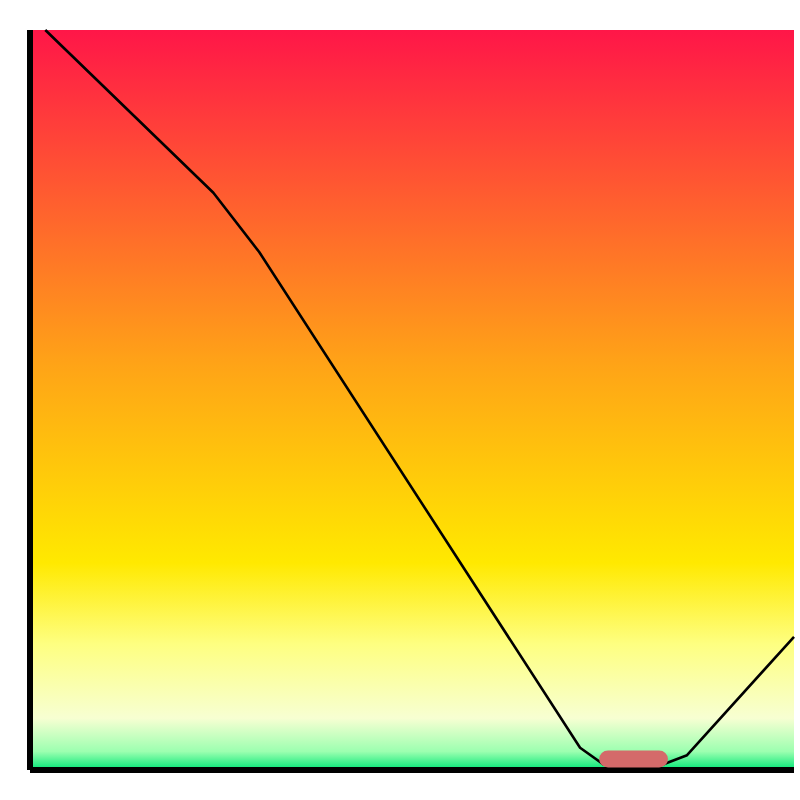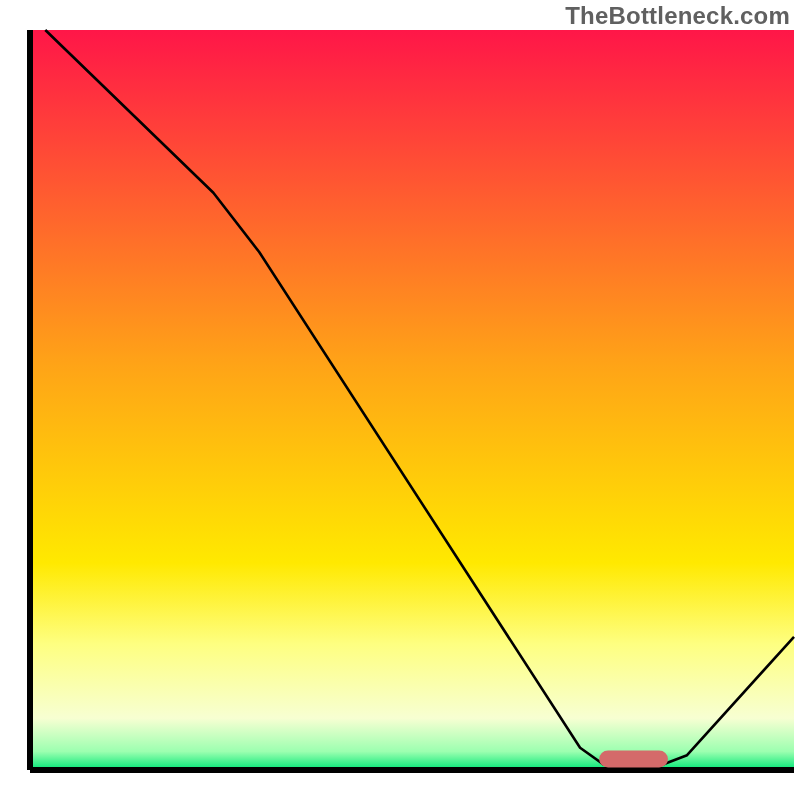--- a/index.html
+++ b/index.html
@@ -28,21 +28,20 @@
   svg.plot {
     position: absolute;
     top: 0;
     left: 0;
   }
 </style>
 </head>
 <body>
 
 <div class="chart-container">
-  <div class="watermark">TheBottleneck.com</div>
 
   <svg class="plot" width="800" height="800" viewBox="0 0 800 800">
     <defs>
       <linearGradient id="bg-grad" x1="0" y1="0" x2="0" y2="1">
           <stop offset="0%" stop-color="#ff1648"></stop>
           <stop offset="45%" stop-color="#ffa317"></stop>
           <stop offset="72%" stop-color="#ffe900"></stop>
           <stop offset="83%" stop-color="#feff81"></stop>
           <stop offset="93%" stop-color="#f7ffd2"></stop>
           <stop offset="97.5%" stop-color="#9cffb0"></stop>

